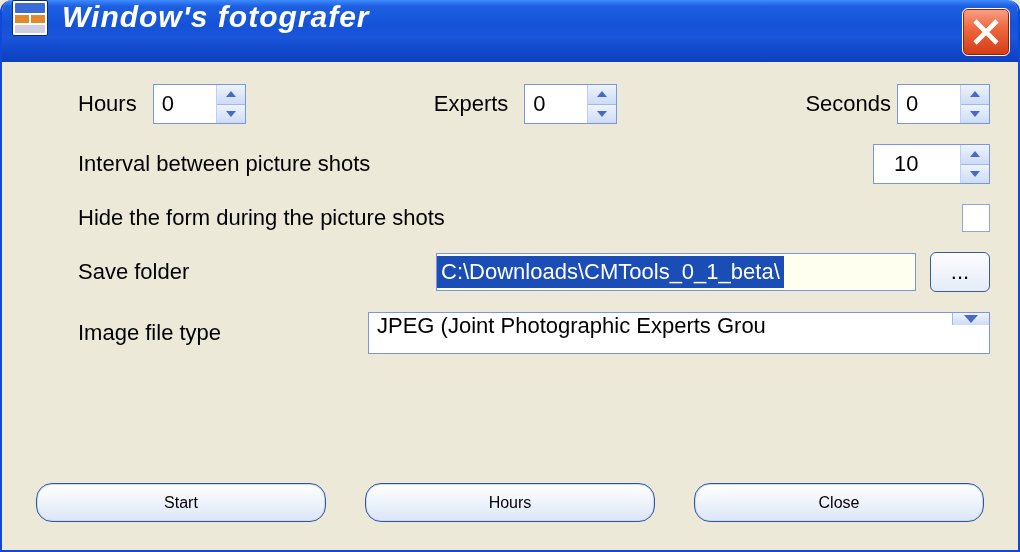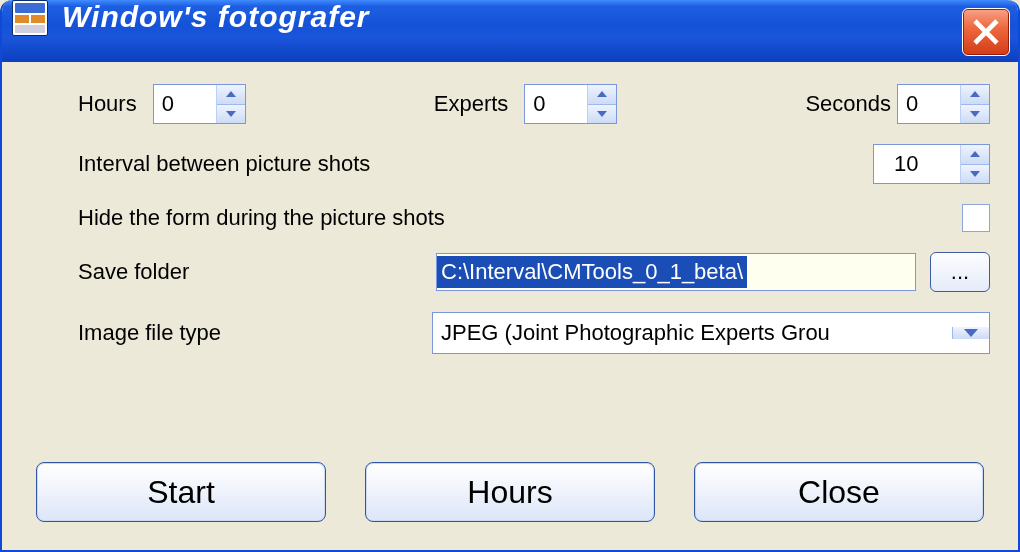--- a/index.html
+++ b/index.html
@@ -154,25 +154,25 @@
   .browse-btn {
     width: 60px; height: 40px;
     border: 1px solid #3e5da1;
     background: linear-gradient(to bottom, #fdfdff, #e4ecf9);
     border-radius: 6px;
     display:flex; align-items:center; justify-content:center;
     font-size: 22px;
     cursor:pointer;
   }
   .combo {
-    width: 558px;
+    width: 622px;
     height: 42px;
     border: 1px solid #7a96df;
     background: #fff;
-    display:flex; align-items:center;
+    display:flex; align-items:flex-start;
     box-sizing:border-box;
   }
   .combo .combo-text {
     flex:1; display:flex; align-items:center;
     padding: 0 8px;
     overflow:hidden; white-space:nowrap;
   }
   .combo .combo-btn {
     width: 36px;
     border-left:1px solid #9fb8eb;
@@ -183,25 +183,25 @@
   .combo .combo-btn svg { width:18px; height:12px; }
 
   .bottom-buttons {
     margin-top: auto;
     display: flex;
     justify-content: space-between;
     padding: 4px 6px 10px 6px;
   }
   .xp-btn {
     width: 290px;
-    height: 60px;
+    height: 39px;
     border: 1px solid #2f56a5;
-    border-radius: 8px;
+    border-radius: 16px;
     background: linear-gradient(to bottom, #ffffff 0%, #f0f4fc 45%, #dbe6f8 100%);
-    font-size: 32px;
+    font-size: 16px;
     font-family: inherit;
     cursor:pointer;
     box-shadow: inset 0 0 0 1px #cbd9f2;
   }
   .arrow-up { fill:#4a6abf; }
   .arrow-down { fill:#4a6abf; }
 </style>
 </head>
 <body>
 
@@ -307,21 +307,21 @@
     <div class="row row-hide">
       <label class="lbl">Hide the form during the picture shots</label>
       <div style="flex:1"></div>
       <div class="checkbox"></div>
     </div>
 
     <div class="row row-save">
       <label class="lbl">Save folder</label>
       <div class="right-part">
         <div class="path-selected">
-          <span>C:\Interval\CMTools_0_1_beta\</span>
+          <span>C:\Downloads\CMTools_0_1_beta\</span>
         </div>
         <button class="browse-btn">...</button>
       </div>
     </div>
 
     <div class="row row-type">
       <label class="lbl">Image file type</label>
       <div class="right-part">
         <div class="combo">
           <div class="combo-text">JPEG (Joint Photographic Experts Grou</div>

